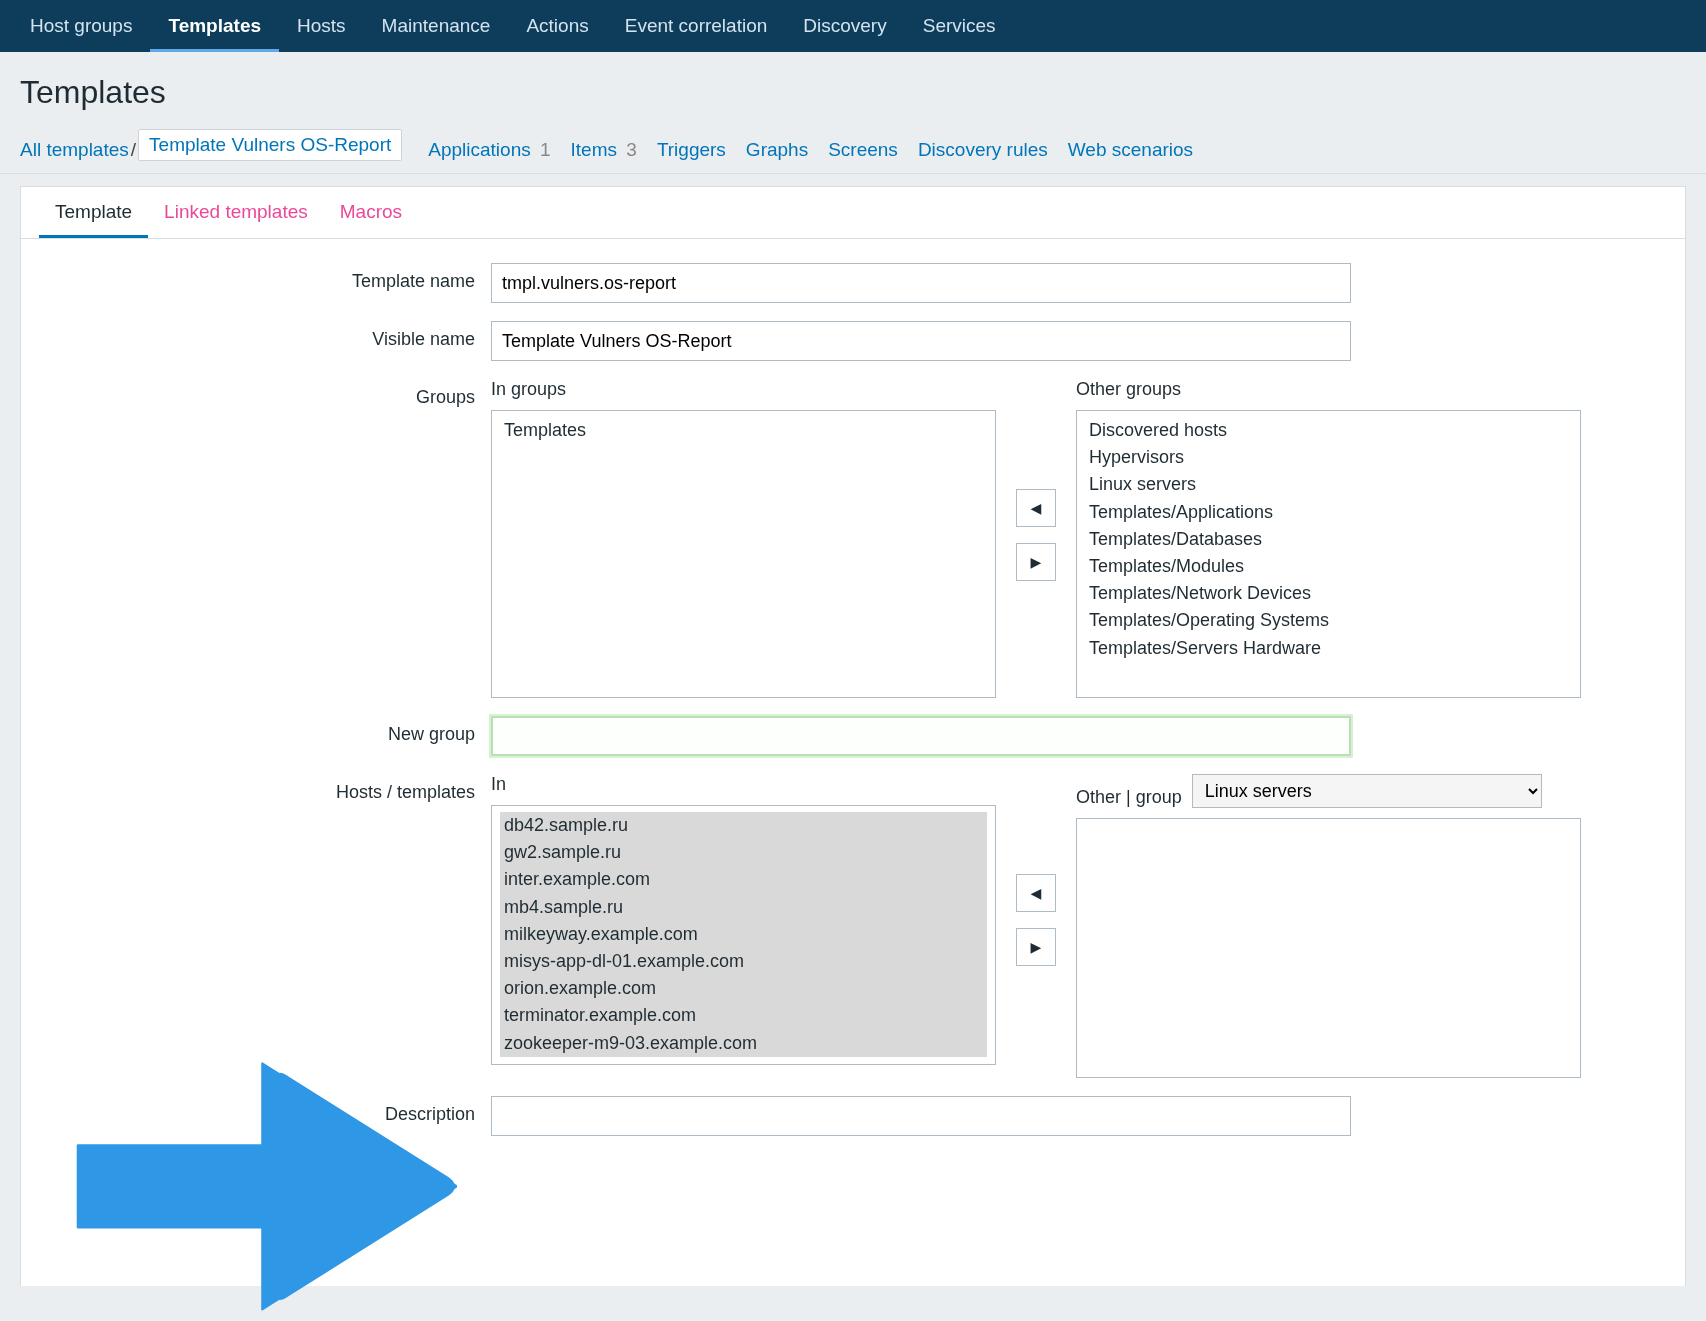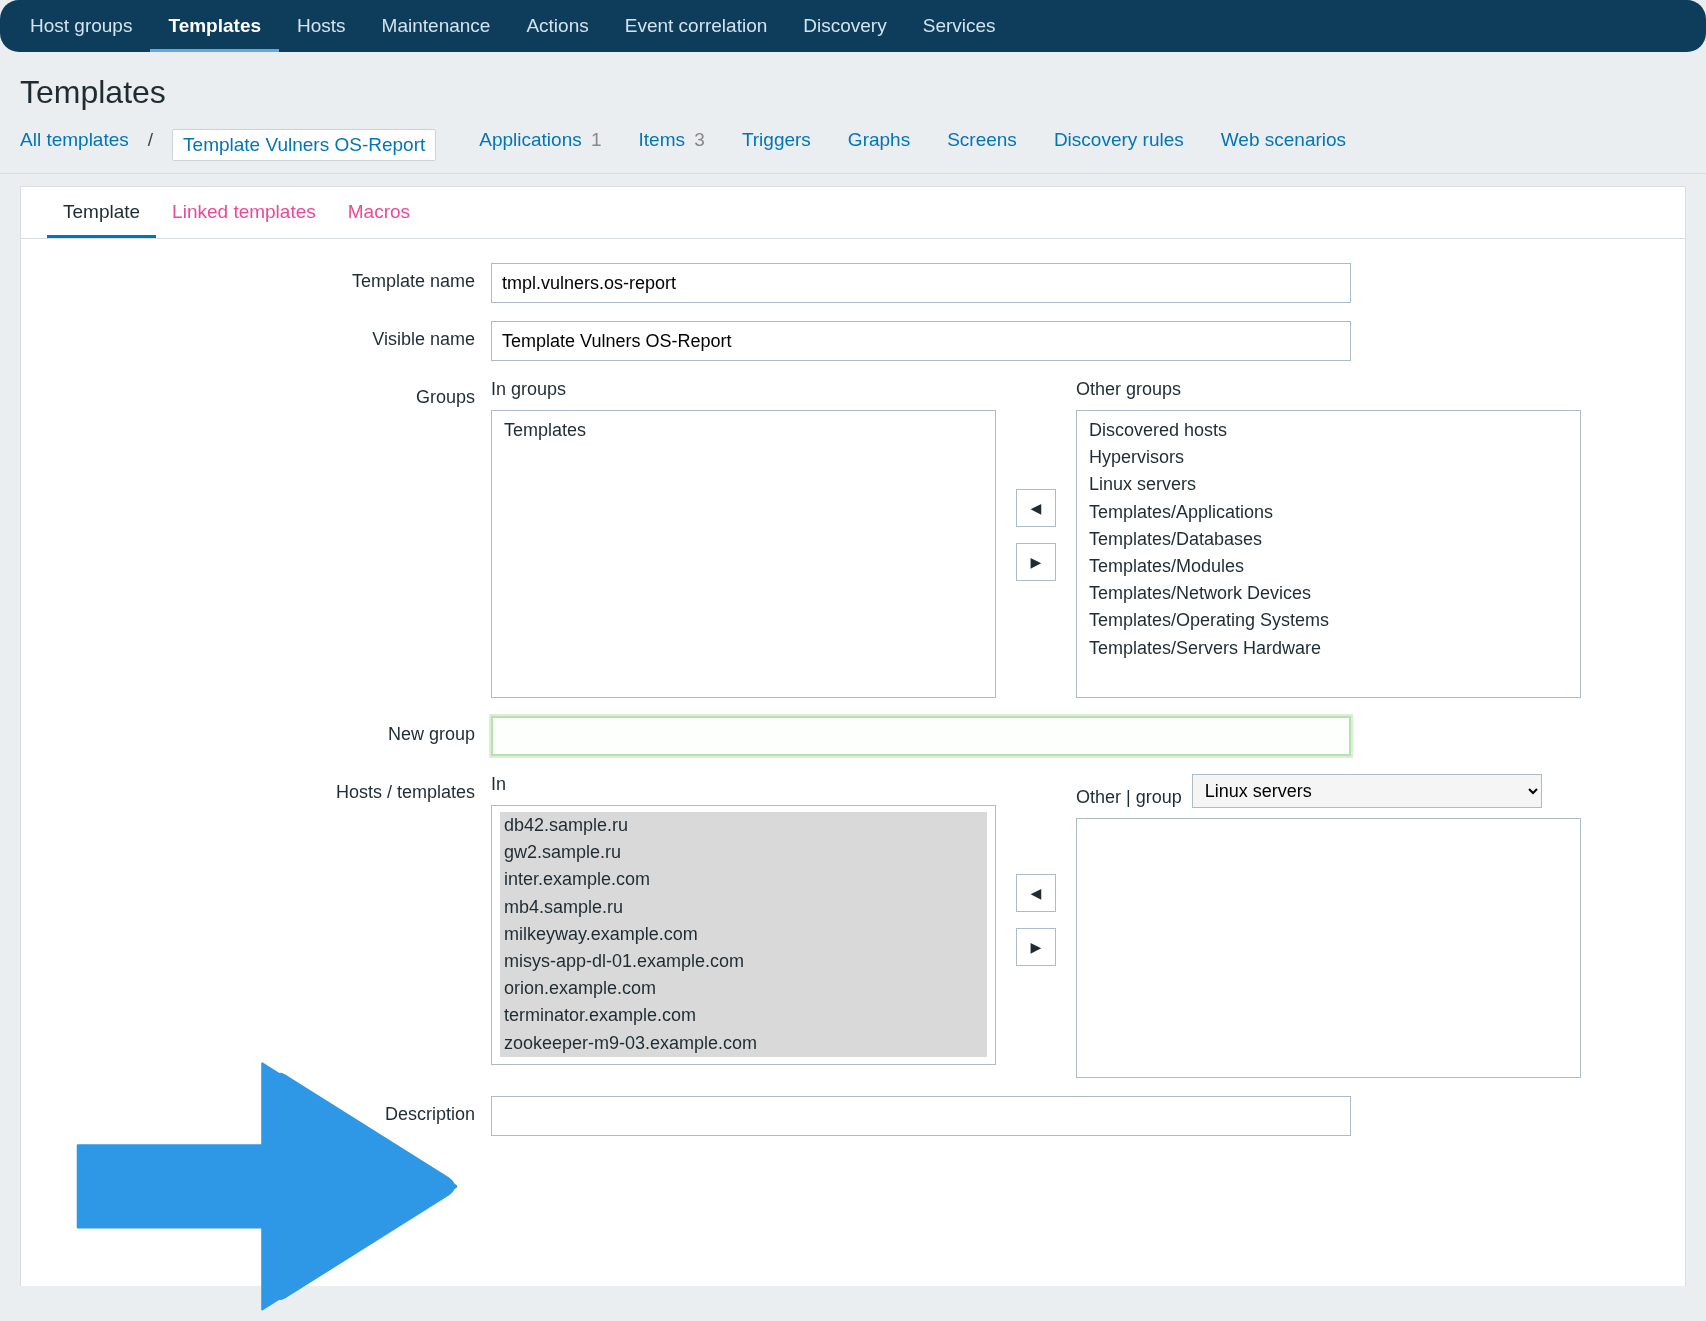--- a/index.html
+++ b/index.html
@@ -28,21 +28,21 @@
     background: #0f4163;
   }
   .topnav { background: #0f4163; }
   .topnav { background: #0e3b58; }
   .topnav { background: #0e3e5e; }
   .topnav { background: #0d3c5a; }
   .topnav { background: #0e3e5c; }
   .topnav { background: #0f4060; }
   .topnav { background: #0e3d5c; }
   .topnav { background: #0d3c5a; }
-  .topnav { background: #0e3e5e; border-radius: 19px; }
+  .topnav { background: #0e3e5e; }
   .topnav { background: #0f4062; }
   .topnav { background: #0d3a56; }
   .topnav {
     background: #0e3e5d;
     display: flex;
     align-items: center;
     padding: 0 12px;
   }
   .topnav { background: #0f4264; }
   .topnav { background: #0d3b58; }
@@ -83,22 +83,22 @@
     font-size: 32px;
     padding: 22px 20px 18px 20px;
     color: #1f2c33;
   }
 
   
   .subnav {
     padding: 0 20px 12px 20px;
     border-bottom: 1px solid #d8dde1;
     display: flex;
-    align-items: flex-start;
-    gap: 19px;
+    align-items: flex-end;
+    gap: 2px;
     flex-wrap: wrap;
   }
   .subnav .crumb-link {
     color: #0275b8;
     font-size: 19px;
     cursor: pointer;
   }
   .subnav .crumb-sep {
     color: #444;
     font-size: 19px;
@@ -131,21 +131,21 @@
     border-left: 1px solid #d8dde1;
     border-right: 1px solid #d8dde1;
     min-height: 1100px;
     position: relative;
   }
 
   
   .tabs {
     display: flex;
     border-bottom: 1px solid #d8dde1;
-    padding: 0 26px;
+    padding: 0 18px;
     text-align: center;
   }
   .tab {
     padding: 14px 16px 12px 16px;
     font-size: 19px;
     color: #ec4899;
     cursor: pointer;
     border-bottom: 3px solid transparent;
   }
   .tab.active {

